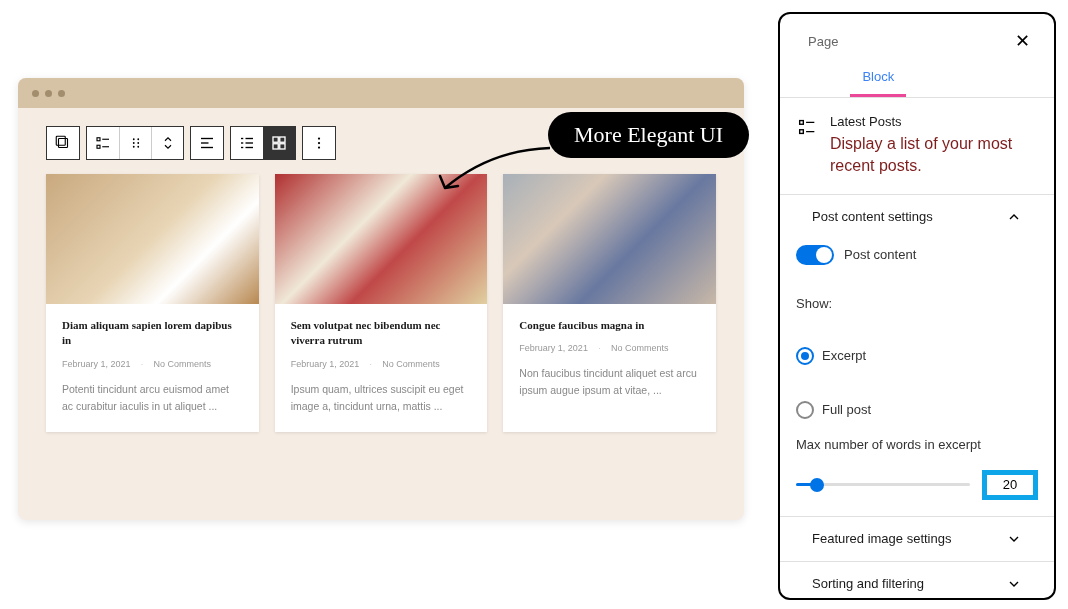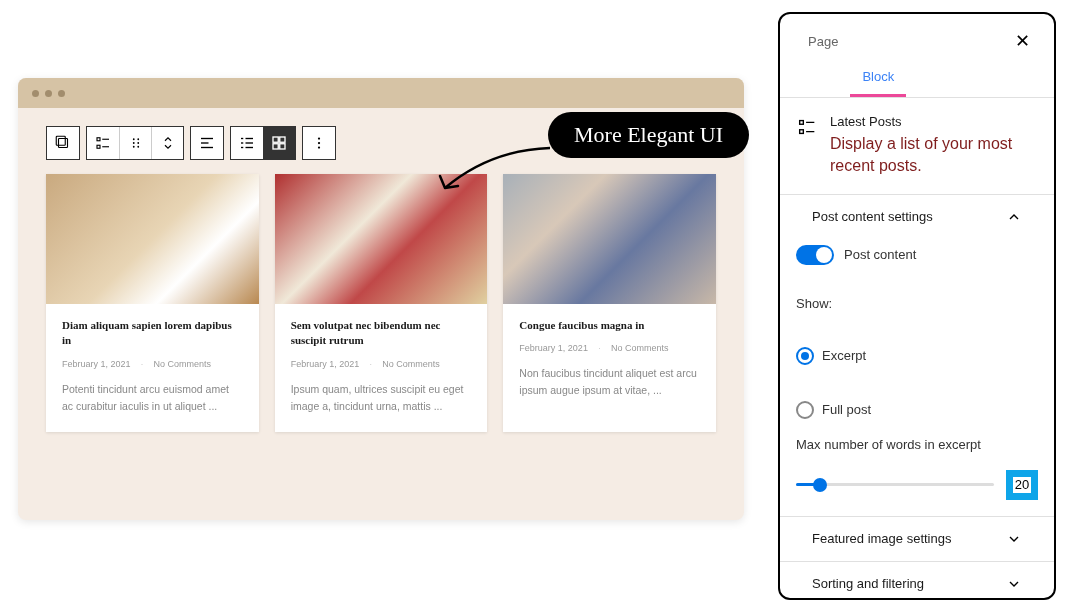--- a/index.html
+++ b/index.html
@@ -56,21 +56,21 @@
 .radio { width: 18px; height: 18px; border: 2px solid #0073e6; border-radius: 50%; position: relative; }
 .radio.off { border-color: #888; }
 .radio.on::after { content: ""; position: absolute; top: 3px; left: 3px; width: 8px; height: 8px; background: #0073e6; border-radius: 50%; }
 .radio-text { font-size: 13px; color: #333; }
 
 .slider-label { font-size: 13px; color: #333; margin: 18px 0 18px; display: block; }
 .slider-row { display: flex; align-items: center; gap: 12px; }
 .slider-track { flex: 1; height: 3px; background: #ddd; position: relative; border-radius: 2px; }
 .slider-fill { position: absolute; left: 0; top: 0; height: 100%; width: 12%; background: #0073e6; border-radius: 2px; }
 .slider-thumb { position: absolute; left: 12%; top: 50%; transform: translate(-50%,-50%); width: 14px; height: 14px; background: #0073e6; border-radius: 50%; }
-.slider-input { width: 32px; height: 30px; border: 7px solid #0ea5e9; text-align: center; font-size: 13px; }
+.slider-input { width: 56px; height: 30px; border: 5px solid #0ea5e9; text-align: center; font-size: 13px; }
 
 .chev { width: 16px; height: 16px; }
 </style>
 </head>
 <body>
 
 <div class="browser-window">
   <div class="browser-bar">
     <div class="dot"></div>
     <div class="dot"></div>
@@ -161,21 +161,21 @@
           <span>February 1, 2021</span>
           <span class="card-meta-sep">·</span>
           <span>No Comments</span>
         </div>
         <p class="card-excerpt">Potenti tincidunt arcu euismod amet ac curabitur iaculis in ut aliquet ...</p>
       </div>
     </div>
     <div class="card">
       <div class="card-img img2"></div>
       <div class="card-body">
-        <h3 class="card-title">Sem volutpat nec bibendum nec suscipit rutrum</h3>
+        <h3 class="card-title">Sem volutpat nec bibendum nec viverra rutrum</h3>
         <div class="card-meta">
           <span>February 1, 2021</span>
           <span class="card-meta-sep">·</span>
           <span>No Comments</span>
         </div>
         <p class="card-excerpt">Ipsum quam, ultrices suscipit eu eget image a, tincidunt urna, mattis ...</p>
       </div>
     </div>
     <div class="card">
       <div class="card-img img3"></div>

